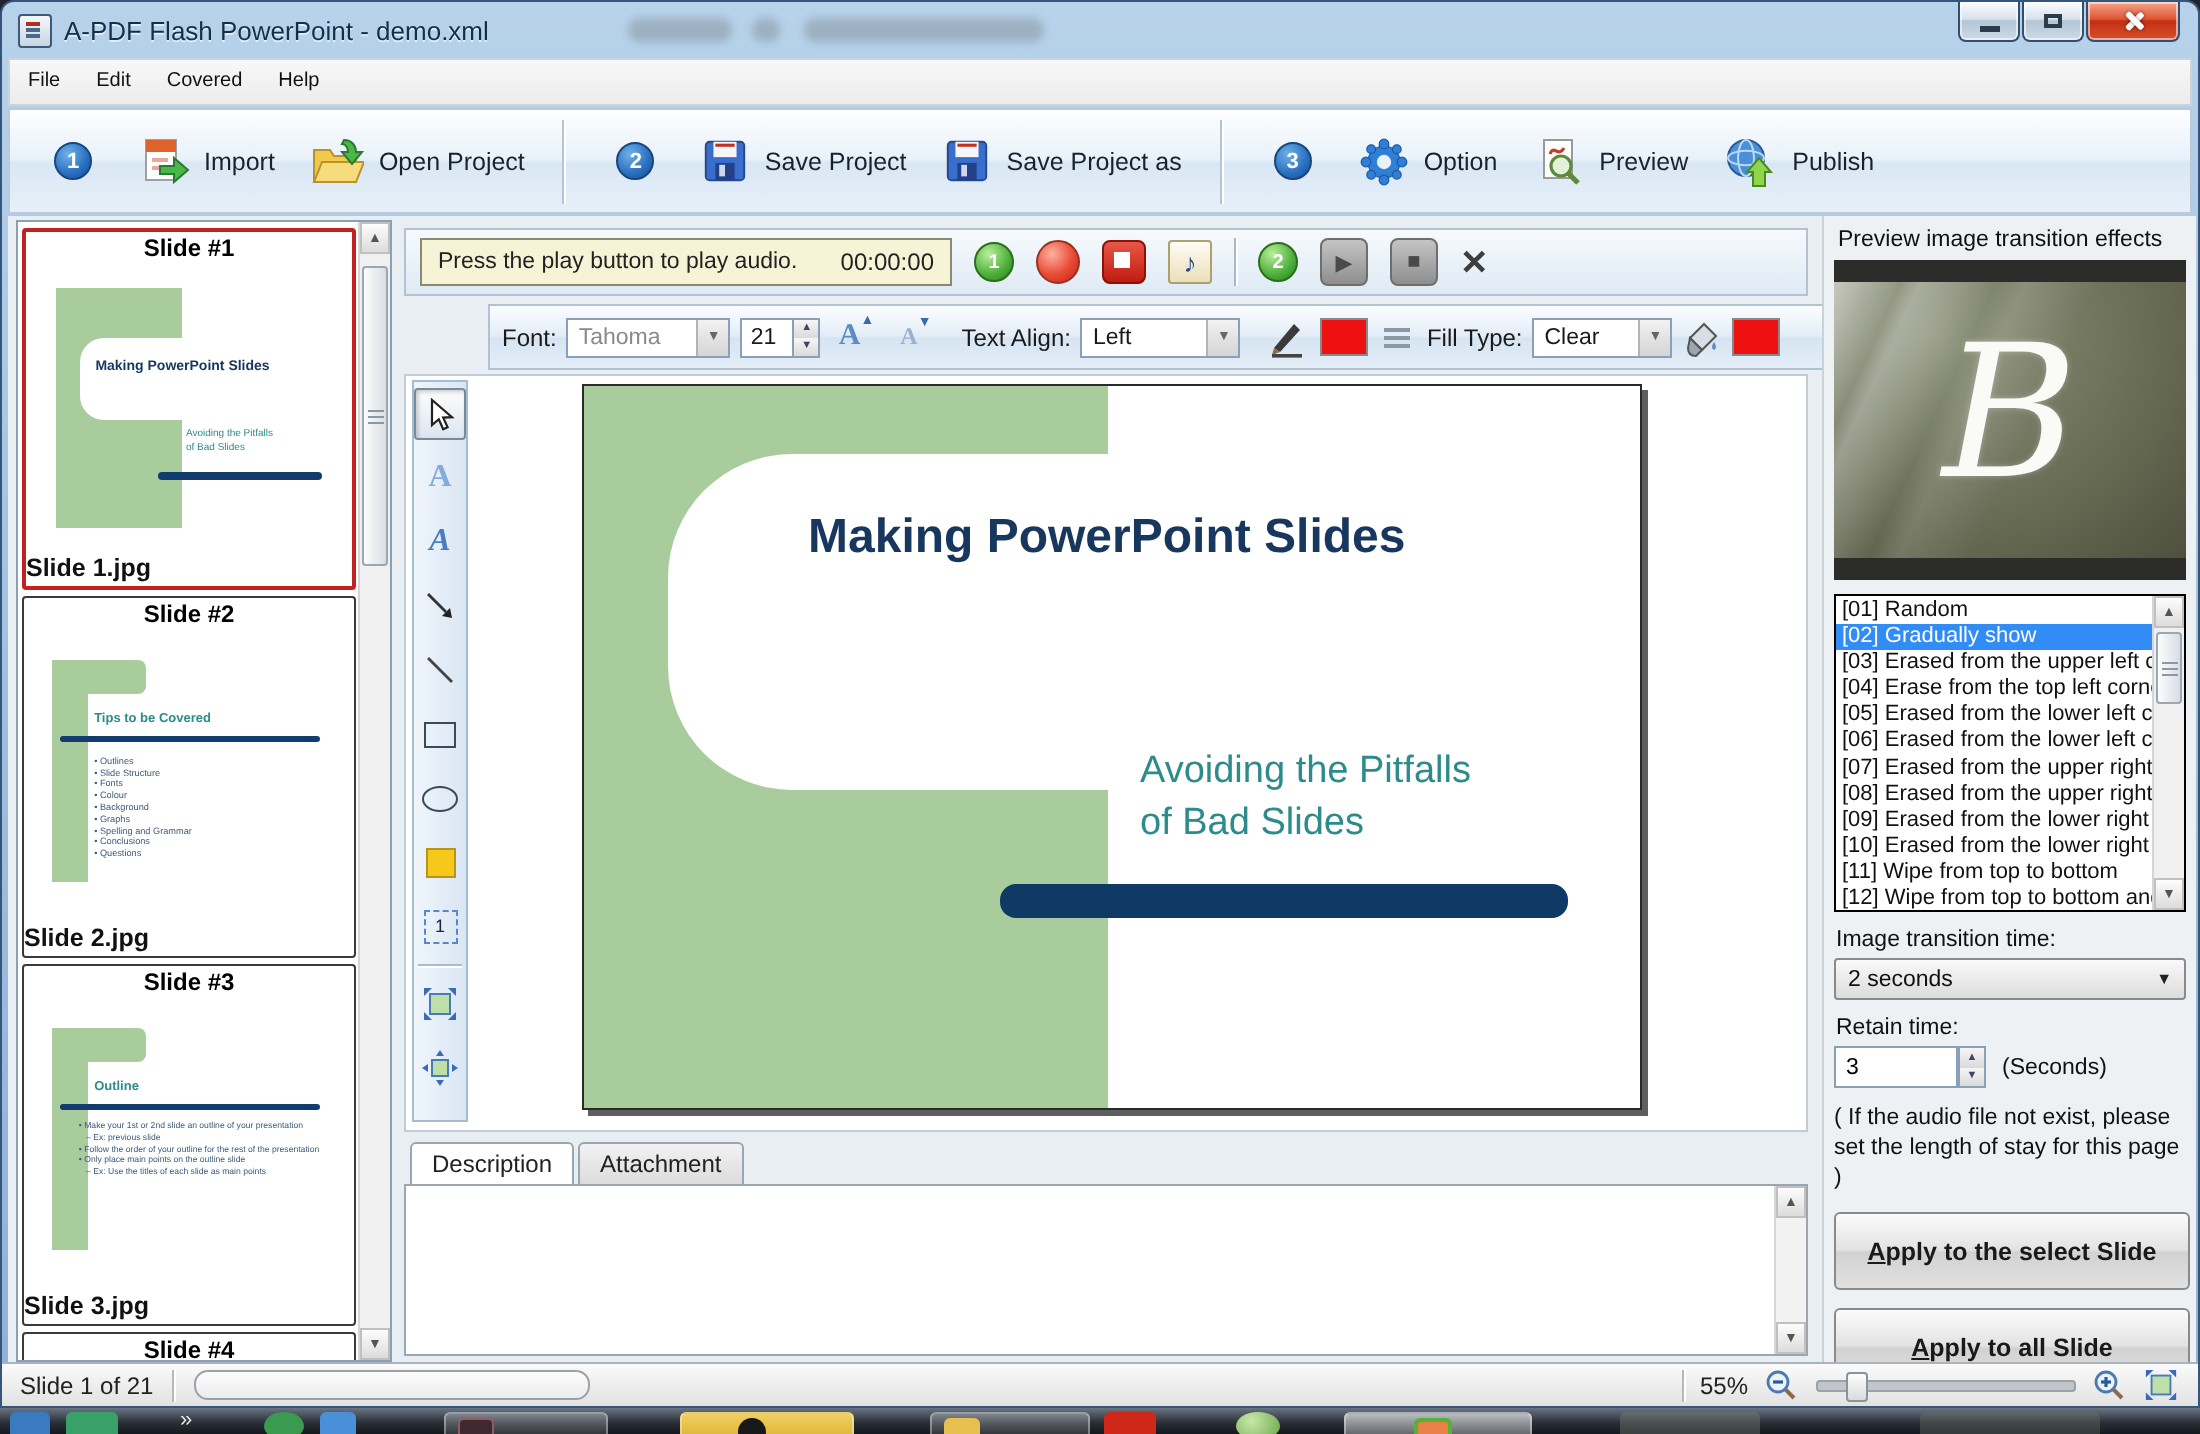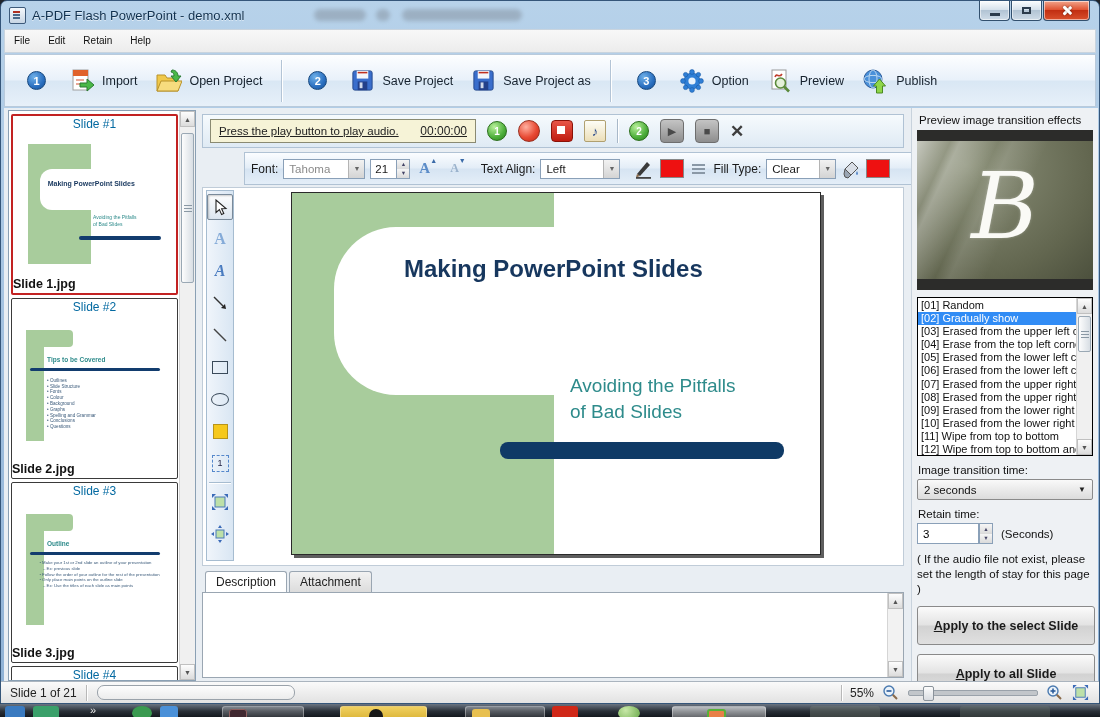--- a/index.html
+++ b/index.html
@@ -48,21 +48,21 @@
 
   
   .main{position:absolute;left:3px;top:107px;width:1094px;height:575px;background:#e9eef3;}
 
   
   .sidebar{position:absolute;left:4px;top:2px;width:188px;height:571px;background:#fff;
     border:1px solid #8aa0b4;box-sizing:border-box;overflow:hidden;}
   .slide-list{position:absolute;left:0;top:0;width:171px;height:100%;overflow:hidden;padding:3px 2px;box-sizing:border-box;}
   .slide-cell{border:1px solid #3a3a3a;background:#fff;height:181px;margin-bottom:3px;display:flex;flex-direction:column;box-sizing:border-box;border-radius:2px;}
   .slide-cell.selected{border:2px solid #c22222;}
-  .cell-title{height:16px;text-align:center;font-size:12px;font-weight:normal;color:#0369a1;line-height:16px;}
+  .cell-title{height:16px;text-align:center;font-size:12px;font-weight:bold;color:#000000;line-height:16px;}
   .cell-file{height:17px;text-align:left;font-size:12.5px;font-weight:bold;color:#111;line-height:16px;}
   .thumb{flex:1;position:relative;overflow:hidden;background:#fff;margin:0 6px;}
   .t-green{position:absolute;background:#a8cc9c;}
   .t-notch{position:absolute;background:#fff;border-radius:12px 0 0 12px;}
   .t-title{position:absolute;font-weight:bold;color:#17375e;}
   .t-teal{position:absolute;color:#2e8b8b;white-space:pre-line;}
   .t-bar{position:absolute;background:#123c6e;border-radius:2px;}
   .t-bullets{position:absolute;color:#3a5a7a;white-space:pre-wrap;}
   
   .vscroll{position:absolute;top:0;right:0;width:16px;height:100%;background:#f0f0f0;border-left:1px solid #d5d5d5;box-sizing:border-box;}
@@ -72,21 +72,21 @@
   .sb-thumb{position:absolute;left:1px;right:1px;border:1px solid #9aa8b4;border-radius:2px;
     background:linear-gradient(90deg,#fdfdfd,#d8dee4);display:flex;flex-direction:column;justify-content:center;gap:2px;align-items:center;}
   .sb-thumb i{display:block;width:8px;height:1px;background:#8a98a4;}
 
   
   .center{position:absolute;left:196px;top:0;width:709px;height:575px;}
   .audiobar{position:absolute;left:2px;top:6px;width:702px;height:34px;
     background:linear-gradient(#f6fafd,#dfeaf4);border:1px solid #b0c2d4;box-sizing:border-box;
     display:flex;align-items:center;padding:0 7px;gap:11px;}
   .audio-msg{width:266px;height:24px;background:#f6f3d7;border:1px solid #8a8a72;box-sizing:border-box;
-    display:flex;align-items:center;font-size:11.5px;color:#222;padding:0 8px;text-decoration:underline;}
+    display:flex;align-items:center;font-size:11.5px;color:#222;padding:0 8px;}
   .audio-msg .time{margin-left:auto;font-size:12px;}
   .badge-green{width:18px;height:18px;border-radius:50%;color:#fff;font-size:10px;font-weight:bold;
     display:flex;align-items:center;justify-content:center;
     background:radial-gradient(circle at 35% 28%,#b8f09a,#4cae3a 60%,#2a7e1e);border:1px solid #2a6e1a;}
   .btn-record{width:20px;height:20px;border-radius:50%;background:radial-gradient(circle at 35% 30%,#ffb0a0,#e84a34 55%,#c42414);border:1px solid #993020;}
   .btn-stopred{width:20px;height:20px;border-radius:4px;background:linear-gradient(#e85648,#c01c10);border:1px solid #8a1208;position:relative;}
   .btn-stopred::after{content:"";position:absolute;left:5px;top:5px;width:8px;height:8px;background:#fff;}
   .icon-music{width:20px;height:20px;background:linear-gradient(#fdfdf6,#ecdfb8);border:1px solid #b0a070;border-radius:2px;
     display:flex;align-items:center;justify-content:center;font-size:13px;color:#2a4a8a;}
   .a-sep{width:1px;height:24px;background:#a8b8c8;box-shadow:1px 0 0 #fff;}
@@ -206,21 +206,21 @@
         </div>
       <div class="wbtn close">
           <div class="g-x"></div>
         </div>
     </div>
   </div>
 
   <div class="menubar">
     <span class="menu-item">File</span>
     <span class="menu-item">Edit</span>
-    <span class="menu-item">Retain</span>
+    <span class="menu-item">Covered</span>
     <span class="menu-item">Help</span>
   </div>
 
   <div class="toolbar">
     <div class="step-badge">1</div>
     <div class="tb-btn">
       <svg width="26" height="26" viewBox="0 0 26 26">
           <rect x="4" y="2" width="15" height="20" fill="#fff" stroke="#a0a0a0"></rect>
           <rect x="4" y="2" width="15" height="6" fill="#e0622b"></rect>
           <rect x="7" y="11" width="8" height="2" fill="#e8a898"></rect>

